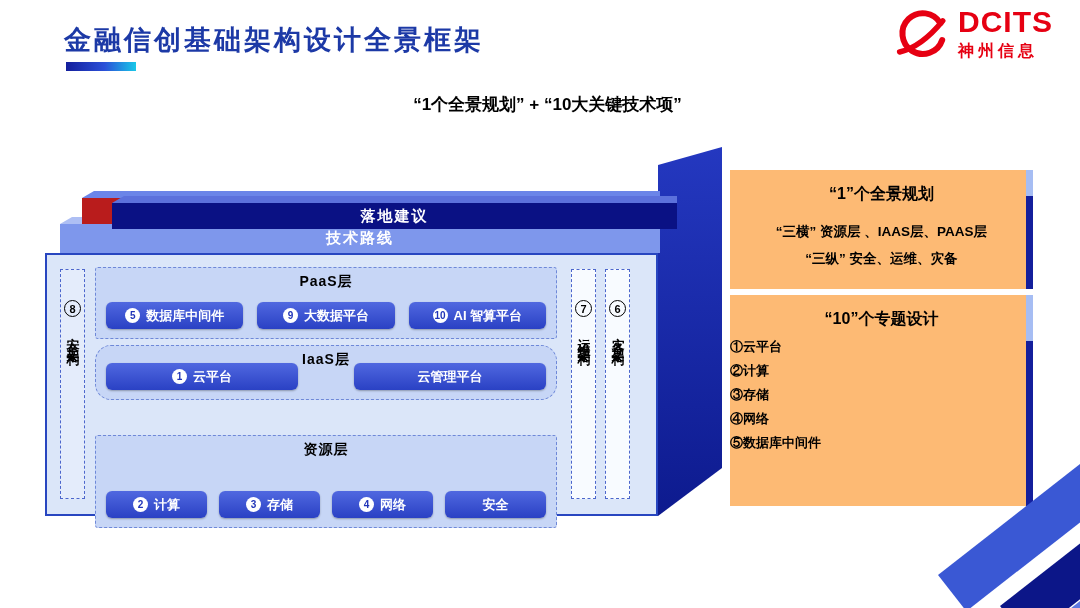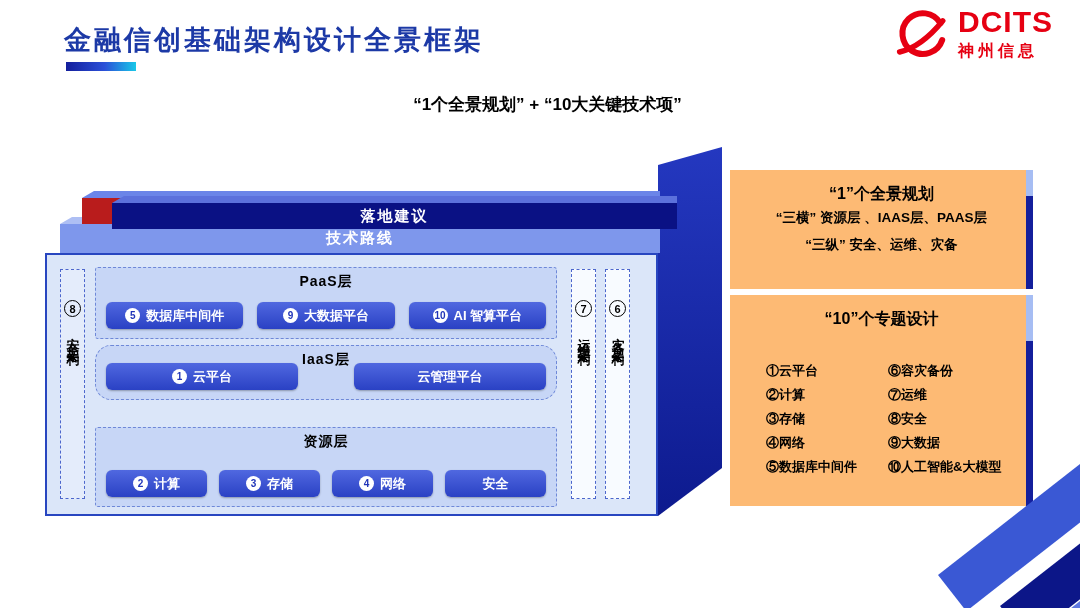--- a/index.html
+++ b/index.html
@@ -43,21 +43,21 @@
   .v-strip.r1 { left:524px; background:#f8fbff; }
   .v-strip.r2 { left:558px; background:#f8fbff; }
   .v-num { width:17px; height:17px; border:1.5px solid #000; border-radius:50%; font-size:11px; font-weight:bold;
     color:#000; display:flex; align-items:center; justify-content:center; flex:0 0 auto; }
   .v-label { writing-mode:vertical-rl; text-orientation:upright; font-size:13px; font-weight:bold; color:#000; letter-spacing:5px; }
 
   .d-center { position:absolute; left:48px; top:12px; width:462px; height:236px;padding-left:42px; }
   .d-section { position:absolute; left:0; width:462px; background:#c7d6f6; border:1px dashed #6e88d8; border-radius:3px; }
   .s-paas { top:0; height:72px; }
   .s-iaas { top:78px; height:55px;border-radius:16px; }
-  .s-res  { top:160px; height:80px; }
+  .s-res  { top:168px; height:93px; }
   .d-section-title { text-align:center; font-weight:bold; font-size:14px; color:#000; margin-top:5px; letter-spacing:1px; }
 
   .btn-row { position:absolute; left:10px; right:10px; bottom:9px; display:flex; gap:14px; }
   .s-iaas .btn-row { gap:56px; }
   .s-res .btn-row { gap:12px; }
   .d-btn { height:27px; border-radius:6px; flex:1;
     background:linear-gradient(180deg,#5068e0,#2a41c4);
     color:#fff; font-weight:bold; font-size:13px;
     display:flex; align-items:center; justify-content:center; gap:6px;
     box-shadow:0 1px 2px rgba(0,0,0,0.3); }
@@ -65,22 +65,22 @@
     font-size:10px; font-weight:bold; display:flex; align-items:center; justify-content:center; flex:0 0 auto; }
 
   
   .panel { position:absolute; left:730px; width:303px; background:#fdba74; }
   .panel1 { top:170px; height:119px; }
   .panel2 { top:295px; height:211px; }
   .panel-accent { position:absolute; right:0; top:0; width:7px; height:100%;
     background:linear-gradient(180deg,#a6bdf3 0%,#a6bdf3 22%,#141f9c 22%,#141f9c 100%); }
   .panel-title { text-align:center; font-size:16px; font-weight:bold; color:#000; margin-top:14px; }
   .panel-line { text-align:center; font-size:13.5px; font-weight:bold; color:#000; margin-top:9px; }
-  .panel-line.pl1 { margin-top:4px; }
-  .panel-cols { display:flex; margin-top:32px; padding-left:36px; }
+  .panel-line.pl1 { margin-top:18px; }
+  .panel-cols { display:flex; margin-top:8px; }
   .panel-col { display:flex; flex-direction:column; gap:7px; font-size:13px; font-weight:bold; color:#000; }
   .panel-col.c1 { width:122px; }
   .panel-item { line-height:17px; }
 
   
   .stripe { position:absolute; transform-origin:0 0; }
   .st1 { left:938px; top:575px; width:330px; height:46px; transform:rotate(-38deg); background:#3a58d4; }
   .st2 { left:1000px; top:606px; width:320px; height:44px; transform:rotate(-38deg); background:#0c1688; }
   .st3 { left:1020px; top:648px; width:280px; height:40px; transform:rotate(-38deg); background:#5e78e0; }
 </style>
@@ -201,27 +201,20 @@
   <div class="panel panel2">
     <div class="panel-title">“10”个专题设计</div>
     <div class="panel-cols">
       <div class="panel-col c1">
         <div class="panel-item">①云平台</div>
         <div class="panel-item">②计算</div>
         <div class="panel-item">③存储</div>
         <div class="panel-item">④网络</div>
         <div class="panel-item">⑤数据库中间件</div>
       </div>
-      <div class="panel-col c2">
-        <div class="panel-item">⑥容灾备份</div>
-        <div class="panel-item">⑦运维</div>
-        <div class="panel-item">⑧安全</div>
-        <div class="panel-item">⑨大数据</div>
-        <div class="panel-item">⑩人工智能&amp;大模型</div>
-      </div>
     </div>
     <div class="panel-accent"></div>
   </div>
 
   <div class="stripe st1"></div>
   <div class="stripe st2"></div>
   <div class="stripe st3"></div>
 
 </div>
 

